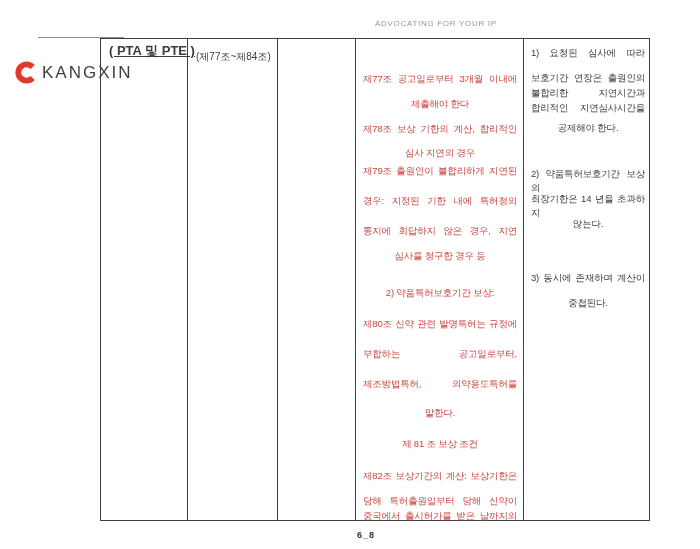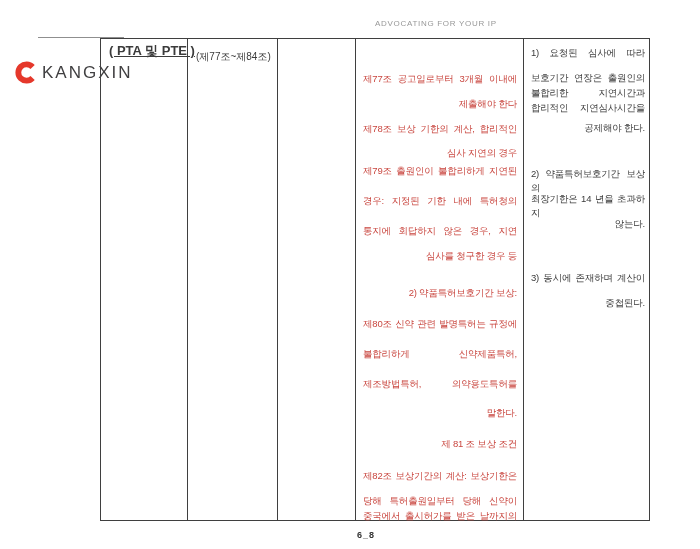--- a/index.html
+++ b/index.html
@@ -38,21 +38,21 @@
   #cell-1 .cell-label{top:5px;font-weight:bold;font-size:13px;text-decoration:underline;}
   #cell-2 .cell-label{top:11px;}
   
   .tline{
     position:absolute;left:7px;right:6px;font-size:9.5px;line-height:14px;
     letter-spacing:-0.2px;
   }
   .red .tline{color:#c9463f;}
   .notes .tline{color:#3b3b3b;}
   .j{text-align:justify;text-align-last:justify;}
-  .l{text-align:right;white-space:nowrap;}
+  .l{text-align:center;white-space:nowrap;}
   
   #footer-page{
     position:absolute;left:357px;top:530px;font-size:9px;font-weight:bold;
     color:#333;letter-spacing:1px;
   }
 </style>
 </head>
 <body>
 
 <div id="page">
@@ -82,21 +82,21 @@
       <div class="tline j" style="top:33px">제77조 공고일로부터 3개월 이내에</div>
       <div class="tline l" style="top:58px">제출해야 한다</div>
       <div class="tline j" style="top:83px">제78조 보상 기한의 계산, 합리적인</div>
       <div class="tline l" style="top:107px">심사 지연의 경우</div>
       <div class="tline j" style="top:125px">제79조 출원인이 불합리하게 지연된</div>
       <div class="tline j" style="top:155px">경우: 지정된 기한 내에 특허청의</div>
       <div class="tline j" style="top:185px">통지에 회답하지 않은 경우, 지연</div>
       <div class="tline l" style="top:210px">심사를 청구한 경우 등</div>
       <div class="tline l" style="top:247px">2) 약품특허보호기간 보상:</div>
       <div class="tline j" style="top:278px">제80조 신약 관련 발명특허는 규정에</div>
-      <div class="tline j" style="top:308px">불합리하게 신약제품특허,</div>
+      <div class="tline j" style="top:308px">부합하는 공고일로부터,</div>
       <div class="tline j" style="top:338px">제조방법특허, 의약용도특허를</div>
       <div class="tline l" style="top:367px">말한다.</div>
       <div class="tline l" style="top:398px">제 81 조 보상 조건</div>
       <div class="tline j" style="top:430px">제82조 보상기간의 계산: 보상기한은</div>
       <div class="tline j" style="top:470px">중국에서 출시허가를 받은 날까지의</div>
       <div class="tline j" style="top:455px">당해 특허출원일부터 당해 신약이</div>
     </div>
 
     <div id="cell-5" class="cell notes">
       <div class="tline j" style="top:7px">1) 요청된 심사에 따라</div>

